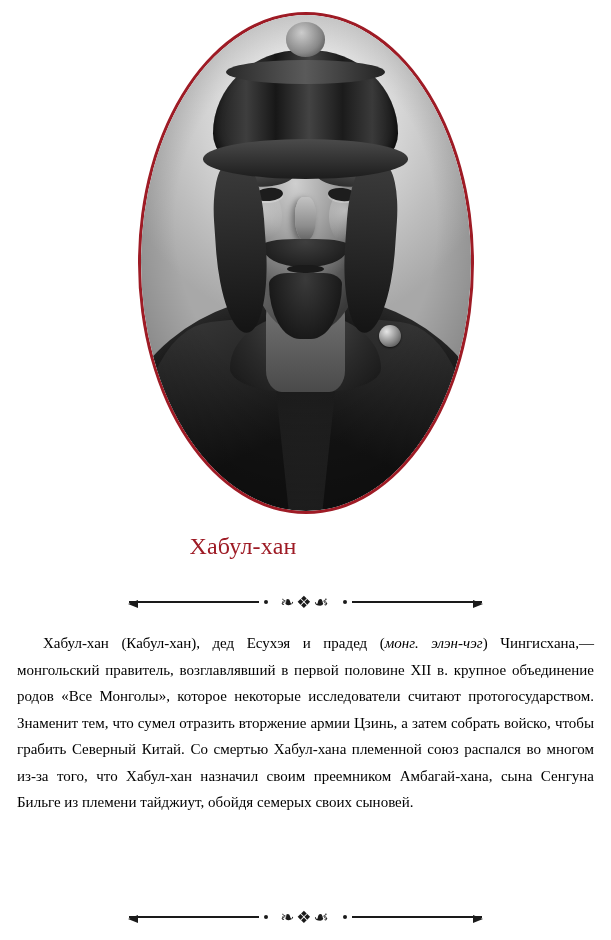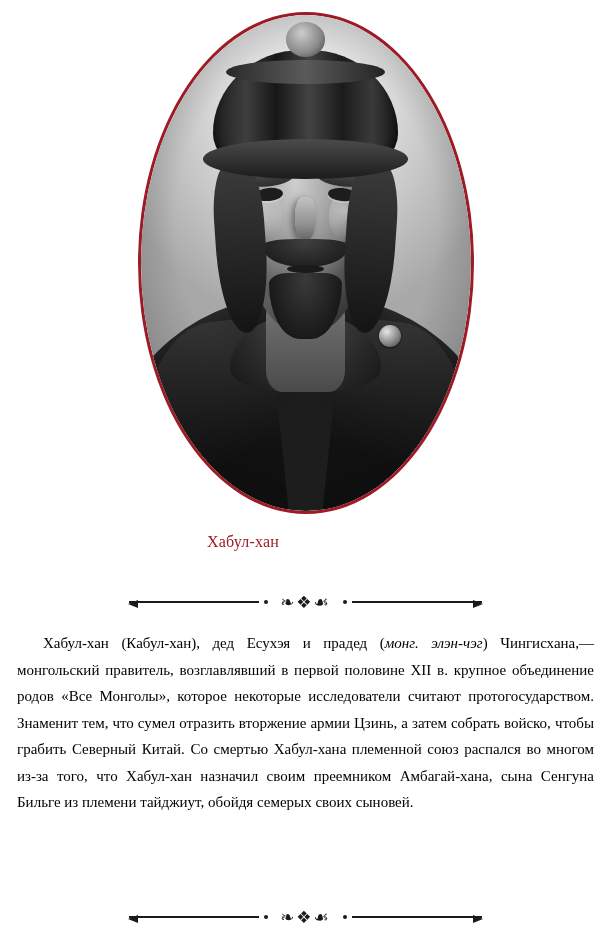--- a/index.html
+++ b/index.html
@@ -238,21 +238,21 @@
   }
 
   
   .caption {
     position: absolute;
     left: 0;
     top: 533px;
     width: 486px;
     text-align: center;
     color: #9e1b25;
-    font-size: 16px;
+    font-size: 24px;
     letter-spacing: .2px;
   }
 
   
   .divider {
     position: absolute;
     left: 0;
     width: 611px;
     height: 24px;
     display: flex;

